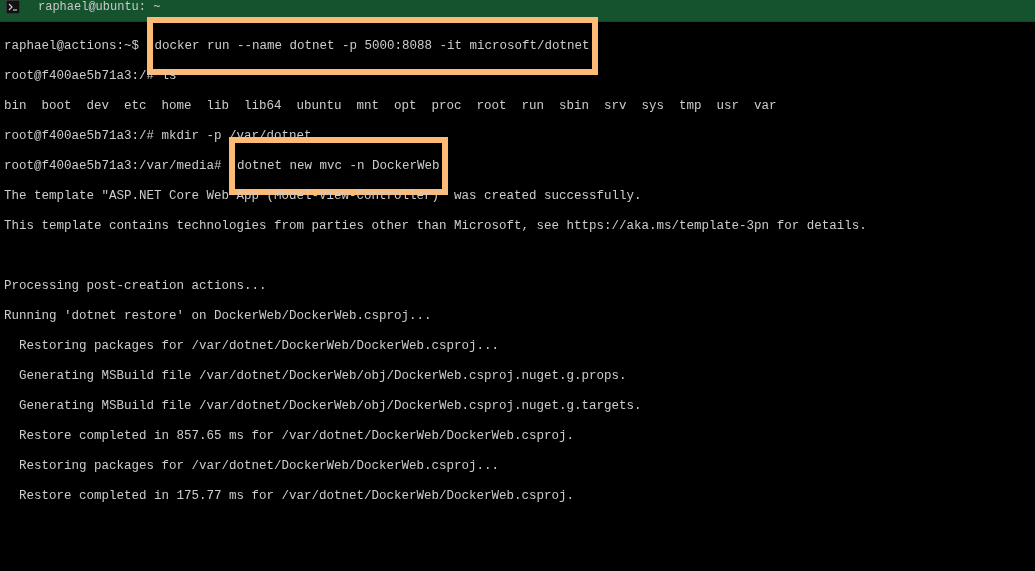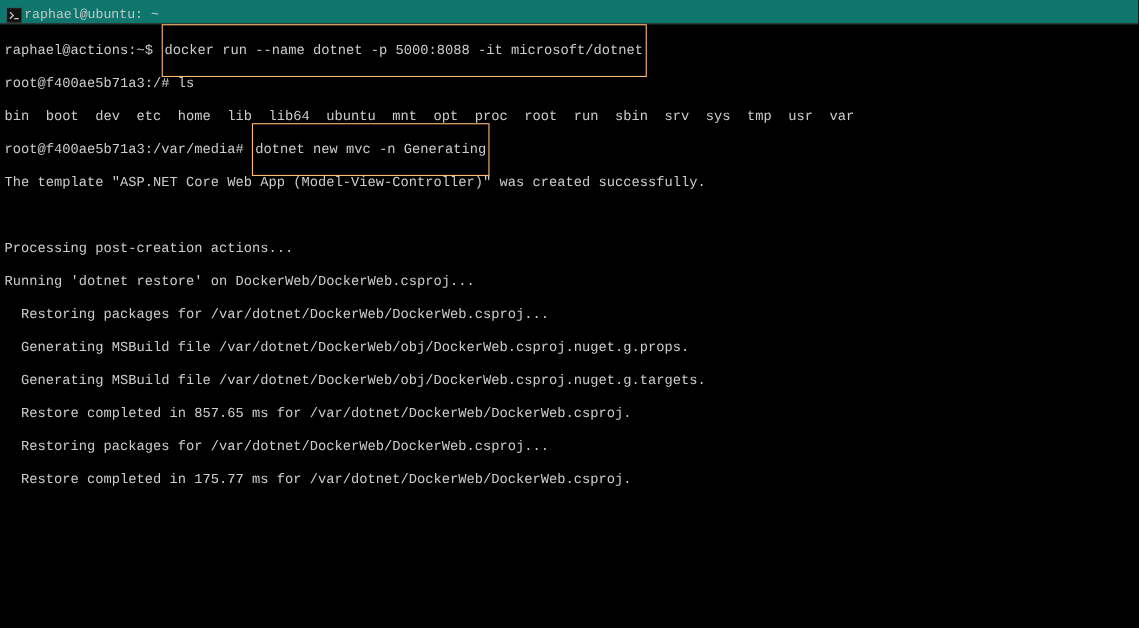--- a/index.html
+++ b/index.html
@@ -8,58 +8,60 @@
     font-family: "Consolas","Courier New",monospace;
     font-size: 12.5px;
     line-height: 15px;
     color: #cccccc;
     width: 1035px;
     height: 571px;
     overflow: hidden;
   }
   .titlebar {
     height: 22px;
-    background: #0f766e;
+    background: #14532d;
     border-bottom: 1px solid #333;
     display: flex;
-    align-items: flex-end;
+    align-items: flex-start;
     padding: 0 6px;
-    gap: 2px;
+    gap: 18px;
   }
   .titlebar svg { flex:0 0 auto; }
   .titlebar-text { color:#c8c8c8; font-size:12px; }
   .term {
     padding: 2px 4px;
     white-space: pre;
     position: relative;
   }  
   .hl {
-    border: 1px solid #fdba74;
+    border: 6px solid #fdba74;
     padding: 16px 2px;
     display: inline;
   }
 </style>
 </head>
 <body>
 
 <div class="titlebar">
   <svg width="14" height="14" viewBox="0 0 14 14">
     <rect x="0" y="0" width="14" height="14" fill="#111" stroke="#555"></rect>
     <path d="M3 4 L6 7 L3 10" stroke="#ccc" stroke-width="1.2" fill="none"></path>
     <line x1="7" y1="10" x2="11" y2="10" stroke="#ccc" stroke-width="1.2"></line>
   </svg>
   <span class="titlebar-text">raphael@ubuntu: ~</span>
 </div>
 
 <div class="term">
 <div><span>raphael@actions:~$ </span><span class="hl">docker run --name dotnet -p 5000:8088 -it microsoft/dotnet</span></div>
 <div><span>root@f400ae5b71a3:/# </span><span>ls</span></div>
 <div>bin  boot  dev  etc  home  lib  lib64  ubuntu  mnt  opt  proc  root  run  sbin  srv  sys  tmp  usr  var</div>
-<div><span>root@f400ae5b71a3:/var/media# </span><span class="hl">dotnet new mvc -n Generating</span></div>
+<div><span>root@f400ae5b71a3:/# </span><span>mkdir -p /var/dotnet</span></div>
+<div><span>root@f400ae5b71a3:/var/media# </span><span class="hl">dotnet new mvc -n DockerWeb</span></div>
 <div>The template "ASP.NET Core Web App (Model-View-Controller)" was created successfully.</div>
+<div>This template contains technologies from parties other than Microsoft, see https://aka.ms/template-3pn for details.</div>
 <div>&nbsp;</div>
 <div>Processing post-creation actions...</div>
 <div>Running 'dotnet restore' on DockerWeb/DockerWeb.csproj...</div>
 <div>  Restoring packages for /var/dotnet/DockerWeb/DockerWeb.csproj...</div>
 <div>  Generating MSBuild file /var/dotnet/DockerWeb/obj/DockerWeb.csproj.nuget.g.props.</div>
 <div>  Generating MSBuild file /var/dotnet/DockerWeb/obj/DockerWeb.csproj.nuget.g.targets.</div>
 <div>  Restore completed in 857.65 ms for /var/dotnet/DockerWeb/DockerWeb.csproj.</div>
 <div>  Restoring packages for /var/dotnet/DockerWeb/DockerWeb.csproj...</div>
 <div>  Restore completed in 175.77 ms for /var/dotnet/DockerWeb/DockerWeb.csproj.</div>
 <div>&nbsp;</div>

